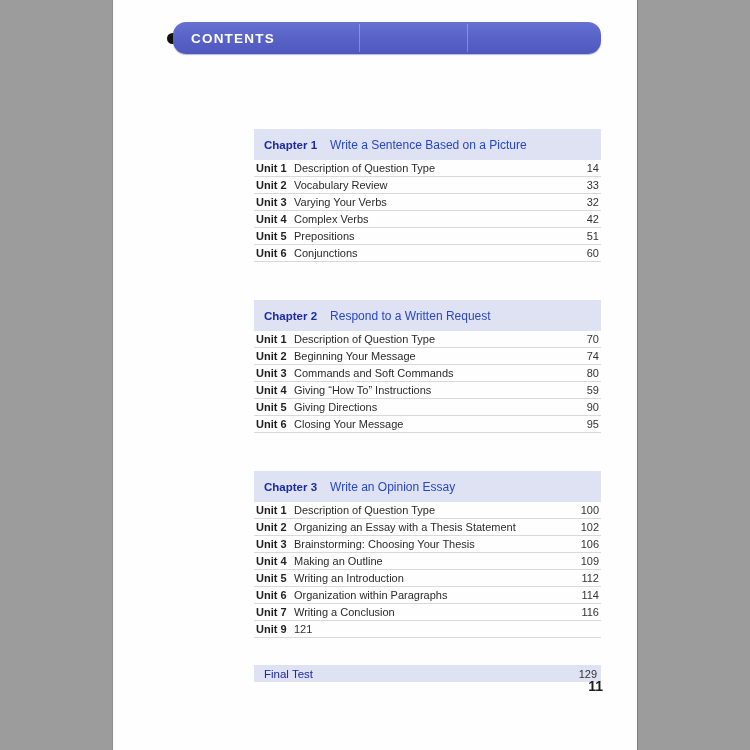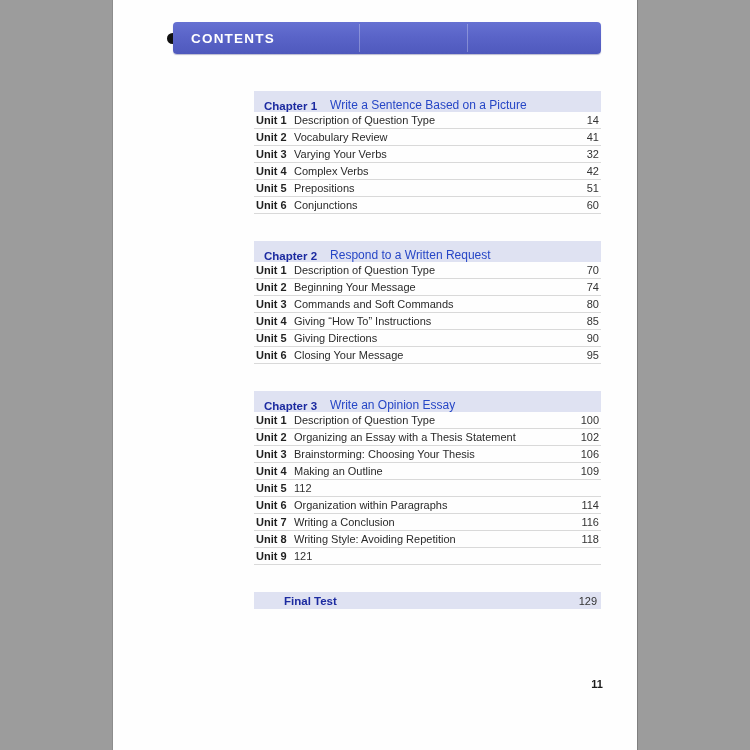--- a/index.html
+++ b/index.html
@@ -47,21 +47,21 @@
     border-radius: 50%;
     z-index: 1;
   }
   .banner {
     position: absolute;
     left: 60px;
     top: 22px;
     width: 428px;
     height: 32px;
     background: linear-gradient(180deg, var(--banner-blue-top) 0%, #5a64c8 45%, var(--banner-blue-bottom) 100%);
-    border-radius: 4px;
+    border-radius: 13px;
     z-index: 2;
     display: flex;
     align-items: center;
     box-shadow: 0 1px 1px rgba(60,60,120,0.35);
   }
   .banner-title {
     color: #ffffff;
     font-size: 13.5px;
     font-weight: bold;
     letter-spacing: 1.2px;
@@ -80,26 +80,27 @@
   
   .toc {
     position: absolute;
     left: 141px;
     top: 91px;
     width: 347px;
     color: var(--ink);
   }
   .chapter { margin-bottom: 27px; }
   .chap-band {
-    height: 21px;
+    height: 31px;
     background: var(--band-lavender);
     display: flex;
-    align-items: flex-end;
+    align-items: center;
     padding-left: 10px;
     box-sizing: border-box;
+    margin-top: 38px;
   }
   .chap-label {
     color: var(--chapter-label-blue);
     font-weight: bold;
     font-size: 11.5px;
   }
   .chap-title {
     color: var(--chapter-title-blue);
     font-size: 12px;
     margin-left: 13px;
@@ -125,29 +126,29 @@
   .final-row {
     height: 17px;
     background: var(--band-lavender);
     display: flex;
     align-items: center;
     justify-content: space-between;
     padding: 0 4px 0 10px;
     box-sizing: border-box;
     font-size: 11.5px;
   }
-  .final-label { color: var(--chapter-label-blue); font-weight: bold; margin-left: 20px; }
+  .final-label { color: var(--chapter-label-blue); font-weight: normal; }
   .final-page { color: #333; font-size: 11px; }
 
   .pageno {
     position: absolute;
     top: 678px;
     right: 34px;
     font-weight: bold;
-    font-size: 11px;
+    font-size: 14px;
     color: #1c1c1c;
   }
 </style>
 </head>
 <body>
 
 <div class="stage">
   <div class="page">
 
     <div class="bullet"></div>
@@ -165,21 +166,21 @@
             <span class="chap-title">Write a Sentence Based on a Picture</span>
           </div>
           <div class="unit-row">
             <span class="u-label">Unit 1</span>
             <span class="u-title">Description of Question Type</span>
             <span class="u-page">14</span>
           </div>
           <div class="unit-row">
             <span class="u-label">Unit 2</span>
             <span class="u-title">Vocabulary Review</span>
-            <span class="u-page">41</span>
+            <span class="u-page">33</span>
           </div>
           <div class="unit-row">
             <span class="u-label">Unit 3</span>
             <span class="u-title">Varying Your Verbs</span>
             <span class="u-page">32</span>
           </div>
           <div class="unit-row">
             <span class="u-label">Unit 4</span>
             <span class="u-title">Complex Verbs</span>
             <span class="u-page">42</span>
@@ -211,21 +212,21 @@
             <span class="u-page">74</span>
           </div>
           <div class="unit-row">
             <span class="u-label">Unit 3</span>
             <span class="u-title">Commands and Soft Commands</span>
             <span class="u-page">80</span>
           </div>
           <div class="unit-row">
             <span class="u-label">Unit 4</span>
             <span class="u-title">Giving “How To” Instructions</span>
-            <span class="u-page">85</span>
+            <span class="u-page">59</span>
           </div>
           <div class="unit-row">
             <span class="u-label">Unit 5</span>
             <span class="u-title">Giving Directions</span>
             <span class="u-page">90</span>
           </div>
           <div class="unit-row">
             <span class="u-label">Unit 6</span>
             <span class="u-title">Closing Your Message</span>
             <span class="u-page">95</span>
@@ -251,36 +252,32 @@
             <span class="u-title">Brainstorming: Choosing Your Thesis</span>
             <span class="u-page">106</span>
           </div>
           <div class="unit-row">
             <span class="u-label">Unit 4</span>
             <span class="u-title">Making an Outline</span>
             <span class="u-page">109</span>
           </div>
           <div class="unit-row">
             <span class="u-label">Unit 5</span>
+            <span class="u-title">Writing an Introduction</span>
             <span class="u-page">112</span>
           </div>
           <div class="unit-row">
             <span class="u-label">Unit 6</span>
             <span class="u-title">Organization within Paragraphs</span>
             <span class="u-page">114</span>
           </div>
           <div class="unit-row">
             <span class="u-label">Unit 7</span>
             <span class="u-title">Writing a Conclusion</span>
             <span class="u-page">116</span>
-          </div>
-          <div class="unit-row">
-            <span class="u-label">Unit 8</span>
-            <span class="u-title">Writing Style: Avoiding Repetition</span>
-            <span class="u-page">118</span>
           </div>
           <div class="unit-row">
             <span class="u-label">Unit 9</span>
             <span class="u-page">121</span>
           </div>
         </section>
         <div class="final-row">
         <span class="final-label">Final Test</span>
         <span class="final-page">129</span>
       </div>

